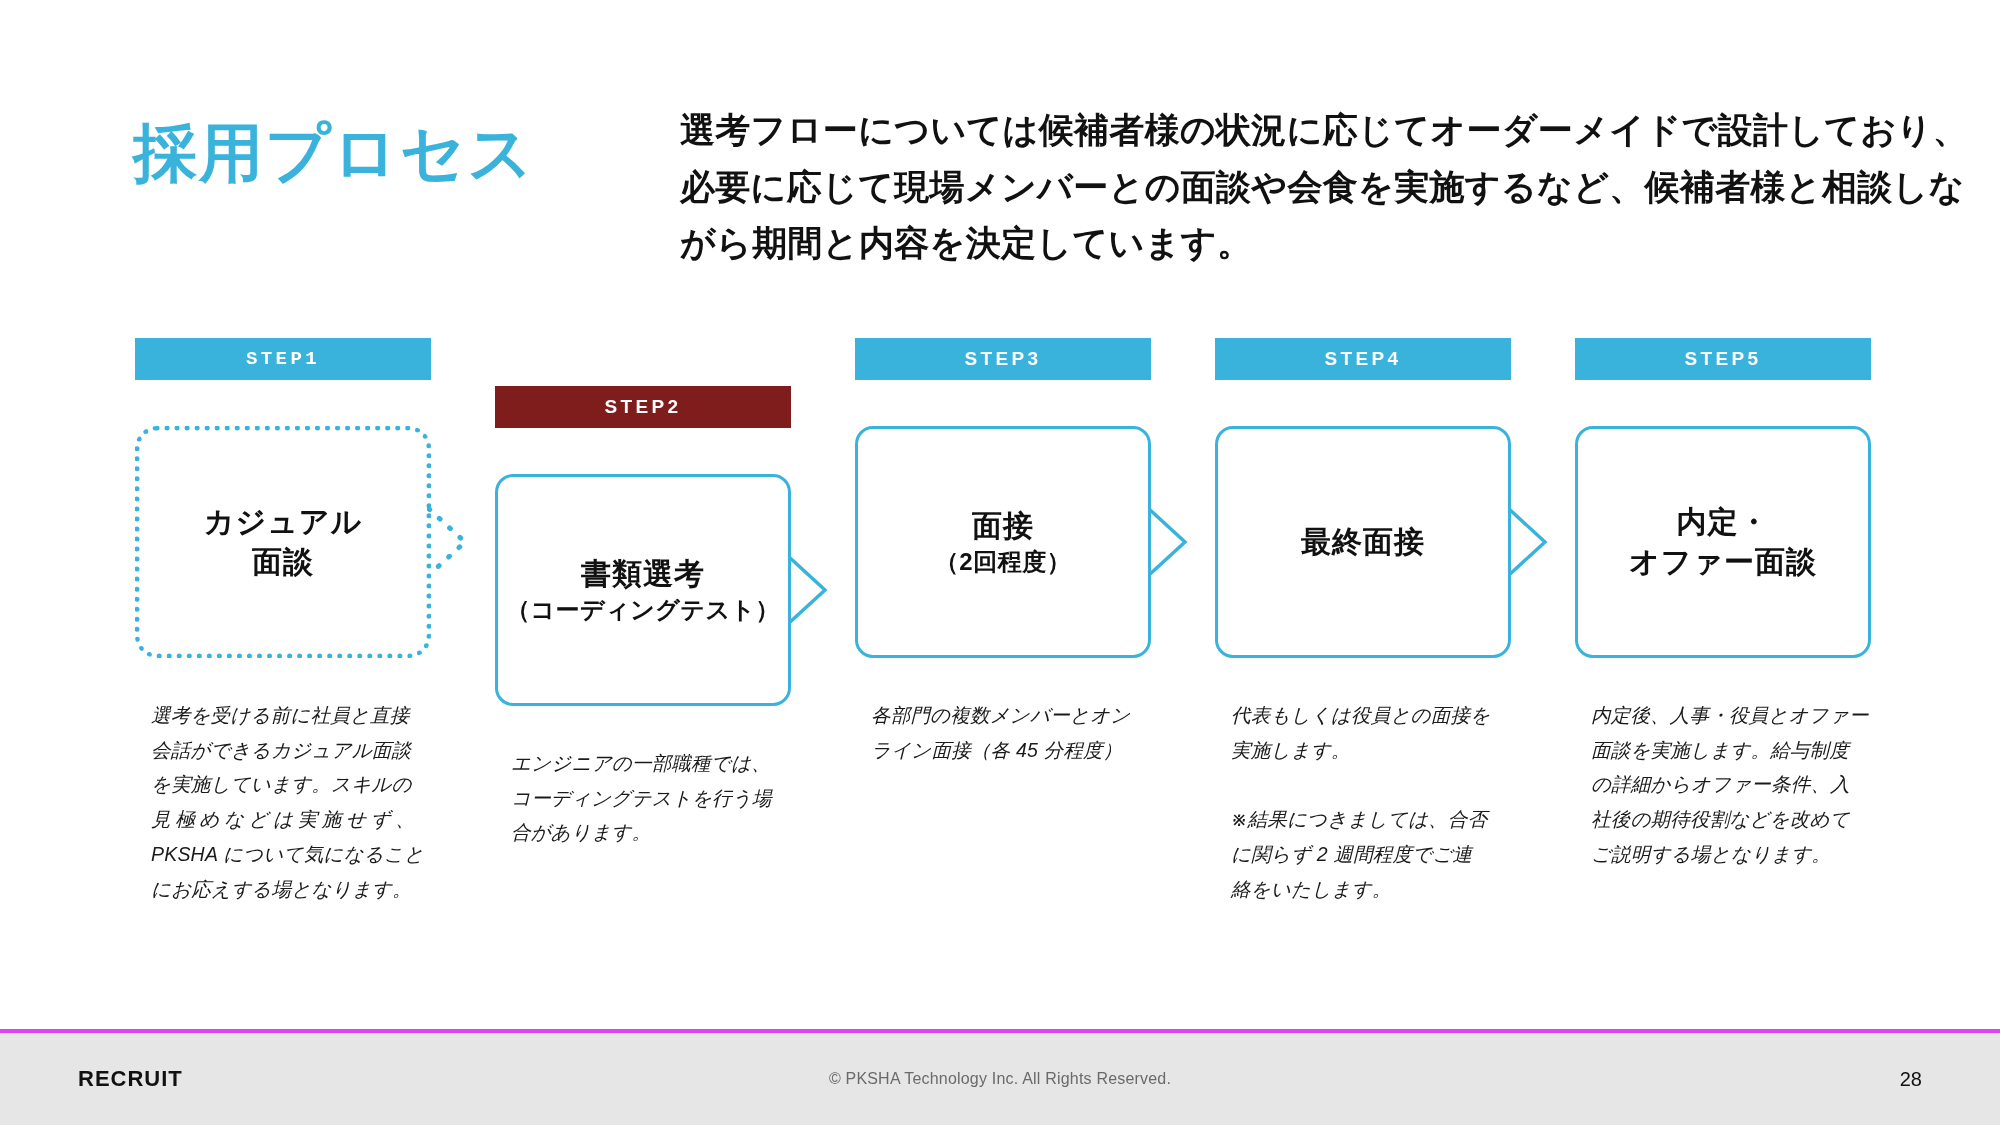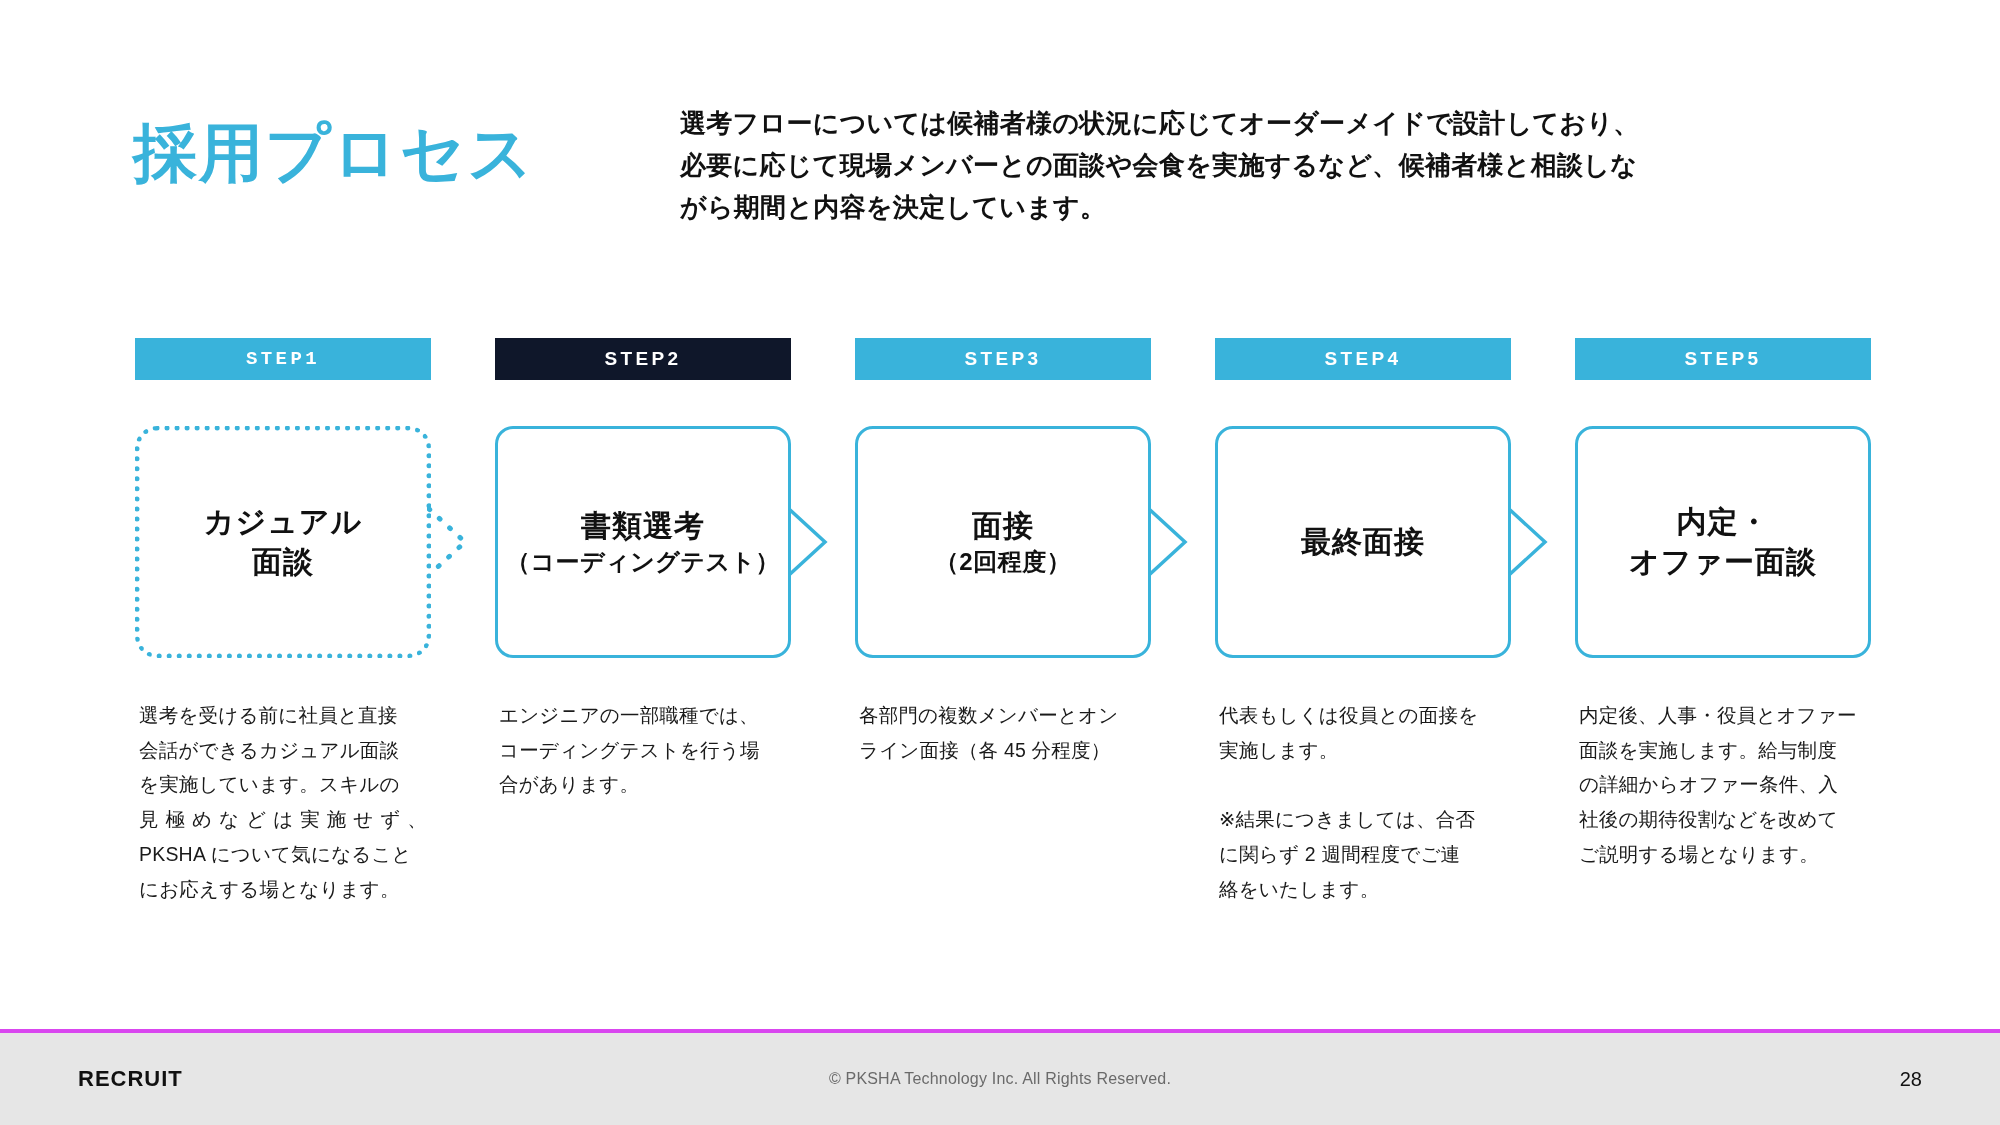--- a/index.html
+++ b/index.html
@@ -33,21 +33,21 @@
     letter-spacing: 2px;
     color: #39B3DB;
     line-height: 1.1;
     white-space: nowrap;
   }
   #lead-paragraph {
     position: absolute;
     left: 680px;
     top: 102px;
     width: 1220px;
-    font-size: 26px;
+    font-size: 35px;
     font-weight: 700;
     line-height: 1.62;
     letter-spacing: 0.3px;
     color: #111111;
   }
   #lead-paragraph .lead-line { display: block; white-space: nowrap; }
 
   
   #steps {
     position: absolute;
@@ -133,21 +133,21 @@
   
   .step-caption {
     margin-top: 40px;
     width: 296px;
     font-size: 19.5px;
     line-height: 1.78;
     letter-spacing: 0.2px;
     color: #1a1a1a;
     font-weight: 400;
   }
-  .step-caption p { margin: 4px; }
+  .step-caption p { margin: 16px; font-style: italic; }
   .step-caption p + p { margin-top: 1.78em; }
   .cap-line { display: block; white-space: nowrap; }
   .cap-line.justified {
     display: flex;
     justify-content: space-between;
   }
 
   
   #footer {
     position: absolute;
@@ -233,21 +233,21 @@
             <span>ず</span>
             <span>、</span>
           </span>
         <span class="cap-line">PKSHA について気になること</span>
         <span class="cap-line">にお応えする場となります。</span>
       </p>
     </div>
   </div>
 
   <div class="step-col c1">
-    <div class="step-badge" style="background: #0f172a;">STEP2</div>
+    <div class="step-badge" style="background: #7f1d1d; margin-top: 48px;">STEP2</div>
     <div class="step-box-wrap">
       <div class="step-box" style="border-color: rgb(57, 179, 219);">
         <div class="step-box-inner">
           <span class="ttl">書類選考</span>
           <span class="sub">（コーディングテスト）</span>
         </div>
       </div>
       <svg class="chev" viewBox="0 0 42 74">
         <path d="M2 4 L38 37 L2 70" fill="none" stroke="#39B3DB" stroke-width="3.5" stroke-linejoin="miter" stroke-linecap="butt"></path>
       </svg>

